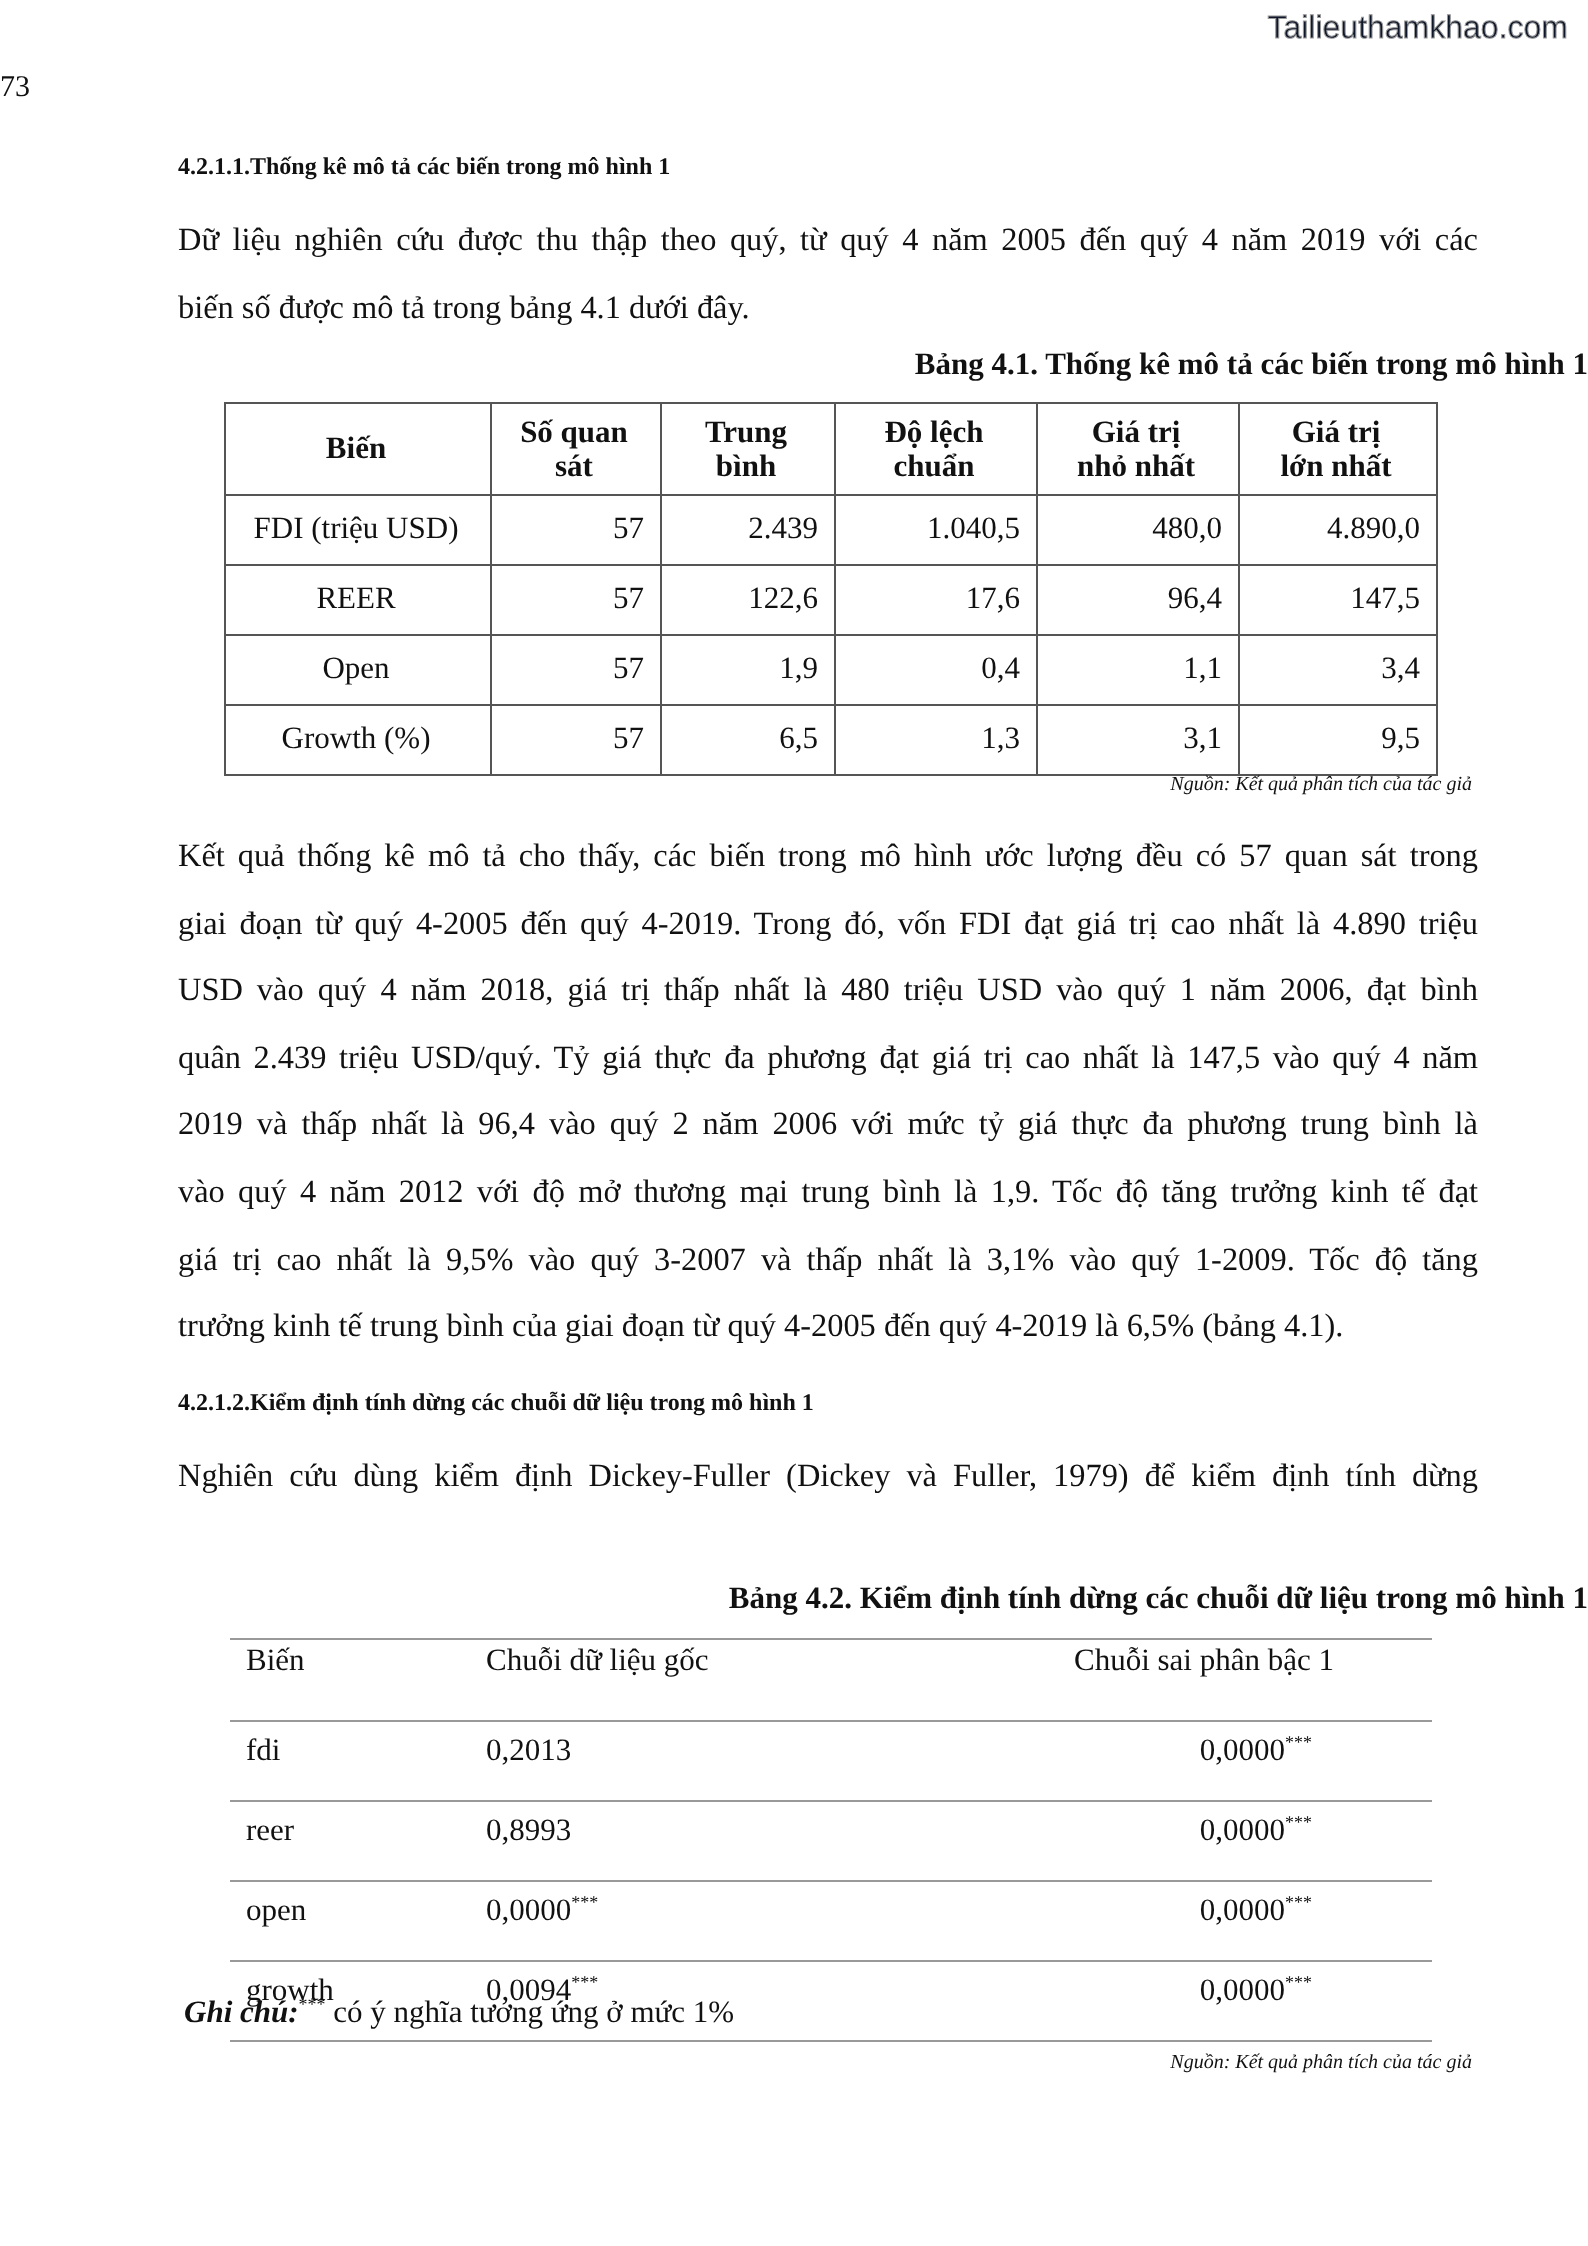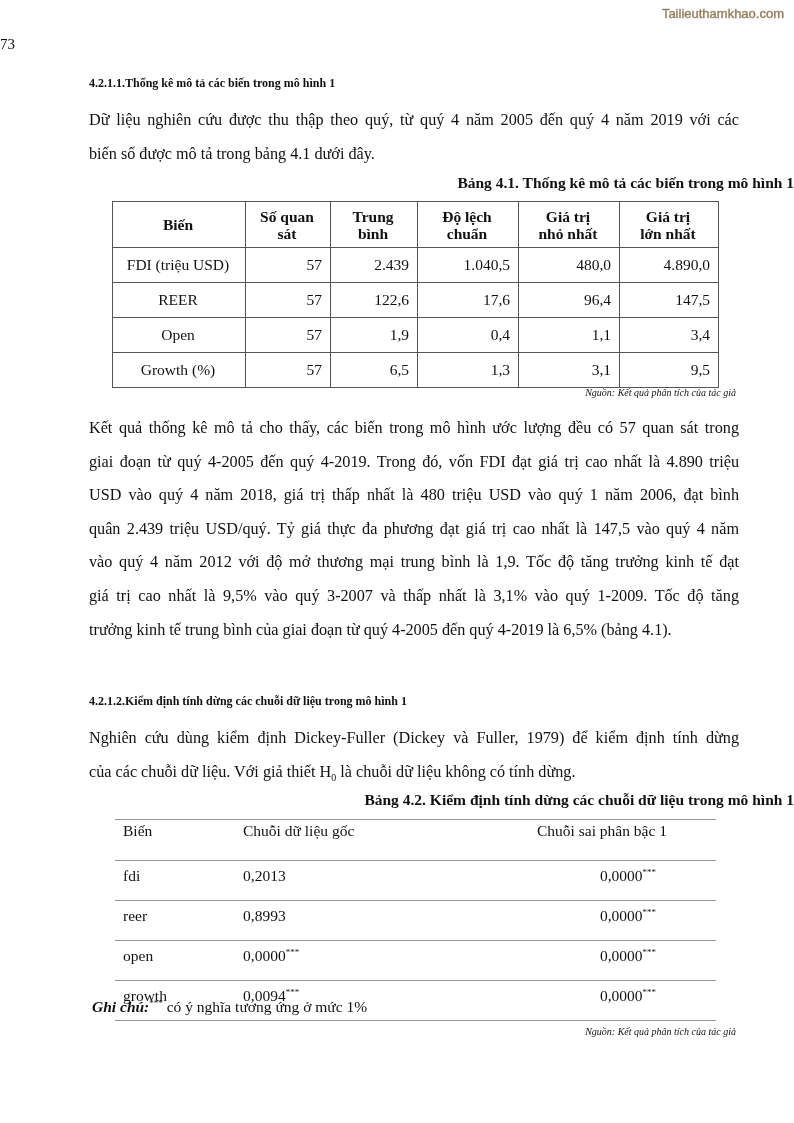--- a/index.html
+++ b/index.html
@@ -3,22 +3,22 @@
   <meta charset="utf-8">
   <style>
     html, body { margin: 0; padding: 0; background: #ffffff; }
     body {
       width: 794px; height: 1123px; position: relative; overflow: hidden;
       font-family: "Liberation Serif", serif; color: #111;
     }
     .abs { position: absolute; }
     .watermark {
       top: 6px; right: 10px;
-      font-family: "Liberation Sans", sans-serif; font-size: 13px;
-      color: #a16207; -webkit-text-stroke: 0.5px #999;
+      font-family: "Liberation Sans", sans-serif; font-size: 16px;
+      color: #0f172a; -webkit-text-stroke: 0.5px #999;
       letter-spacing: 0px;
     }
     .page-num { top: 36px; left: 0; width: 725px; font-size: 15px; }
     .h3 { font-weight: bold; font-size: 12px; left: 89px; }
     .para { left: 89px; width: 650px; font-size: 16.2px; line-height: 33.6px; text-align: justify; text-align-last: left; }
     .para .line { display: block; white-space: nowrap; text-align-last: justify; }
     .para .line.last { text-align-last: left; }
     .caption { left: 0; width: 794px; text-align: right; font-weight: bold; font-size: 15.5px; }
     table { border-collapse: collapse; }
     .t1 { top: 201px; left: 112px; width: 607px; font-size: 15.5px; }
@@ -99,30 +99,30 @@
 </tbody>
   </table>
 
 <div class="abs source" style="top:387px;">Nguồn: Kết quả phân tích của tác giả</div>
 
 <div class="abs para" style="top:412px;">
   <span class="line">Kết quả thống kê mô tả cho thấy, các biến trong mô hình ước lượng đều có 57 quan sát trong</span>
   <span class="line">giai đoạn từ quý 4-2005 đến quý 4-2019. Trong đó, vốn FDI đạt giá trị cao nhất là 4.890 triệu</span>
   <span class="line">USD vào quý 4 năm 2018, giá trị thấp nhất là 480 triệu USD vào quý 1 năm 2006, đạt bình</span>
   <span class="line">quân 2.439 triệu USD/quý. Tỷ giá thực đa phương đạt giá trị cao nhất là 147,5 vào quý 4 năm</span>
+  <span class="line">2019 và thấp nhất là 96,4 vào quý 2 năm 2006 với mức tỷ giá thực đa phương trung bình là</span>
   <span class="line">vào quý 4 năm 2012 với độ mở thương mại trung bình là 1,9. Tốc độ tăng trưởng kinh tế đạt</span>
   <span class="line">giá trị cao nhất là 9,5% vào quý 3-2007 và thấp nhất là 3,1% vào quý 1-2009. Tốc độ tăng</span>
   <span class="line last">trưởng kinh tế trung bình của giai đoạn từ quý 4-2005 đến quý 4-2019 là 6,5% (bảng 4.1).</span>
 </div>
 
 <div class="abs h3" style="top:694px;">4.2.1.2.Kiểm định tính dừng các chuỗi dữ liệu trong mô hình 1</div>
 
 <div class="abs para" style="top:722px;">
   <span class="line">Nghiên cứu dùng kiểm định Dickey-Fuller (Dickey và Fuller, 1979) để kiểm định tính dừng</span>
-  <span class="line last"><span>của các chuỗi dữ liệu. Với giả thiết H</span><sub style="font-size:10px;">0</sub><span> là chuỗi dữ liệu không có tính dừng.</span></span>
 </div>
 
 <div class="abs caption" style="top:791px;">Bảng 4.2. Kiểm định tính dừng các chuỗi dữ liệu trong mô hình 1</div>
 
 <table class="abs t2">
   <tbody>
       <tr class="head">
     <td class="var">Biến</td>
     <td class="c1">Chuỗi dữ liệu gốc</td>
     <td class="c2">Chuỗi sai phân bậc 1</td>

